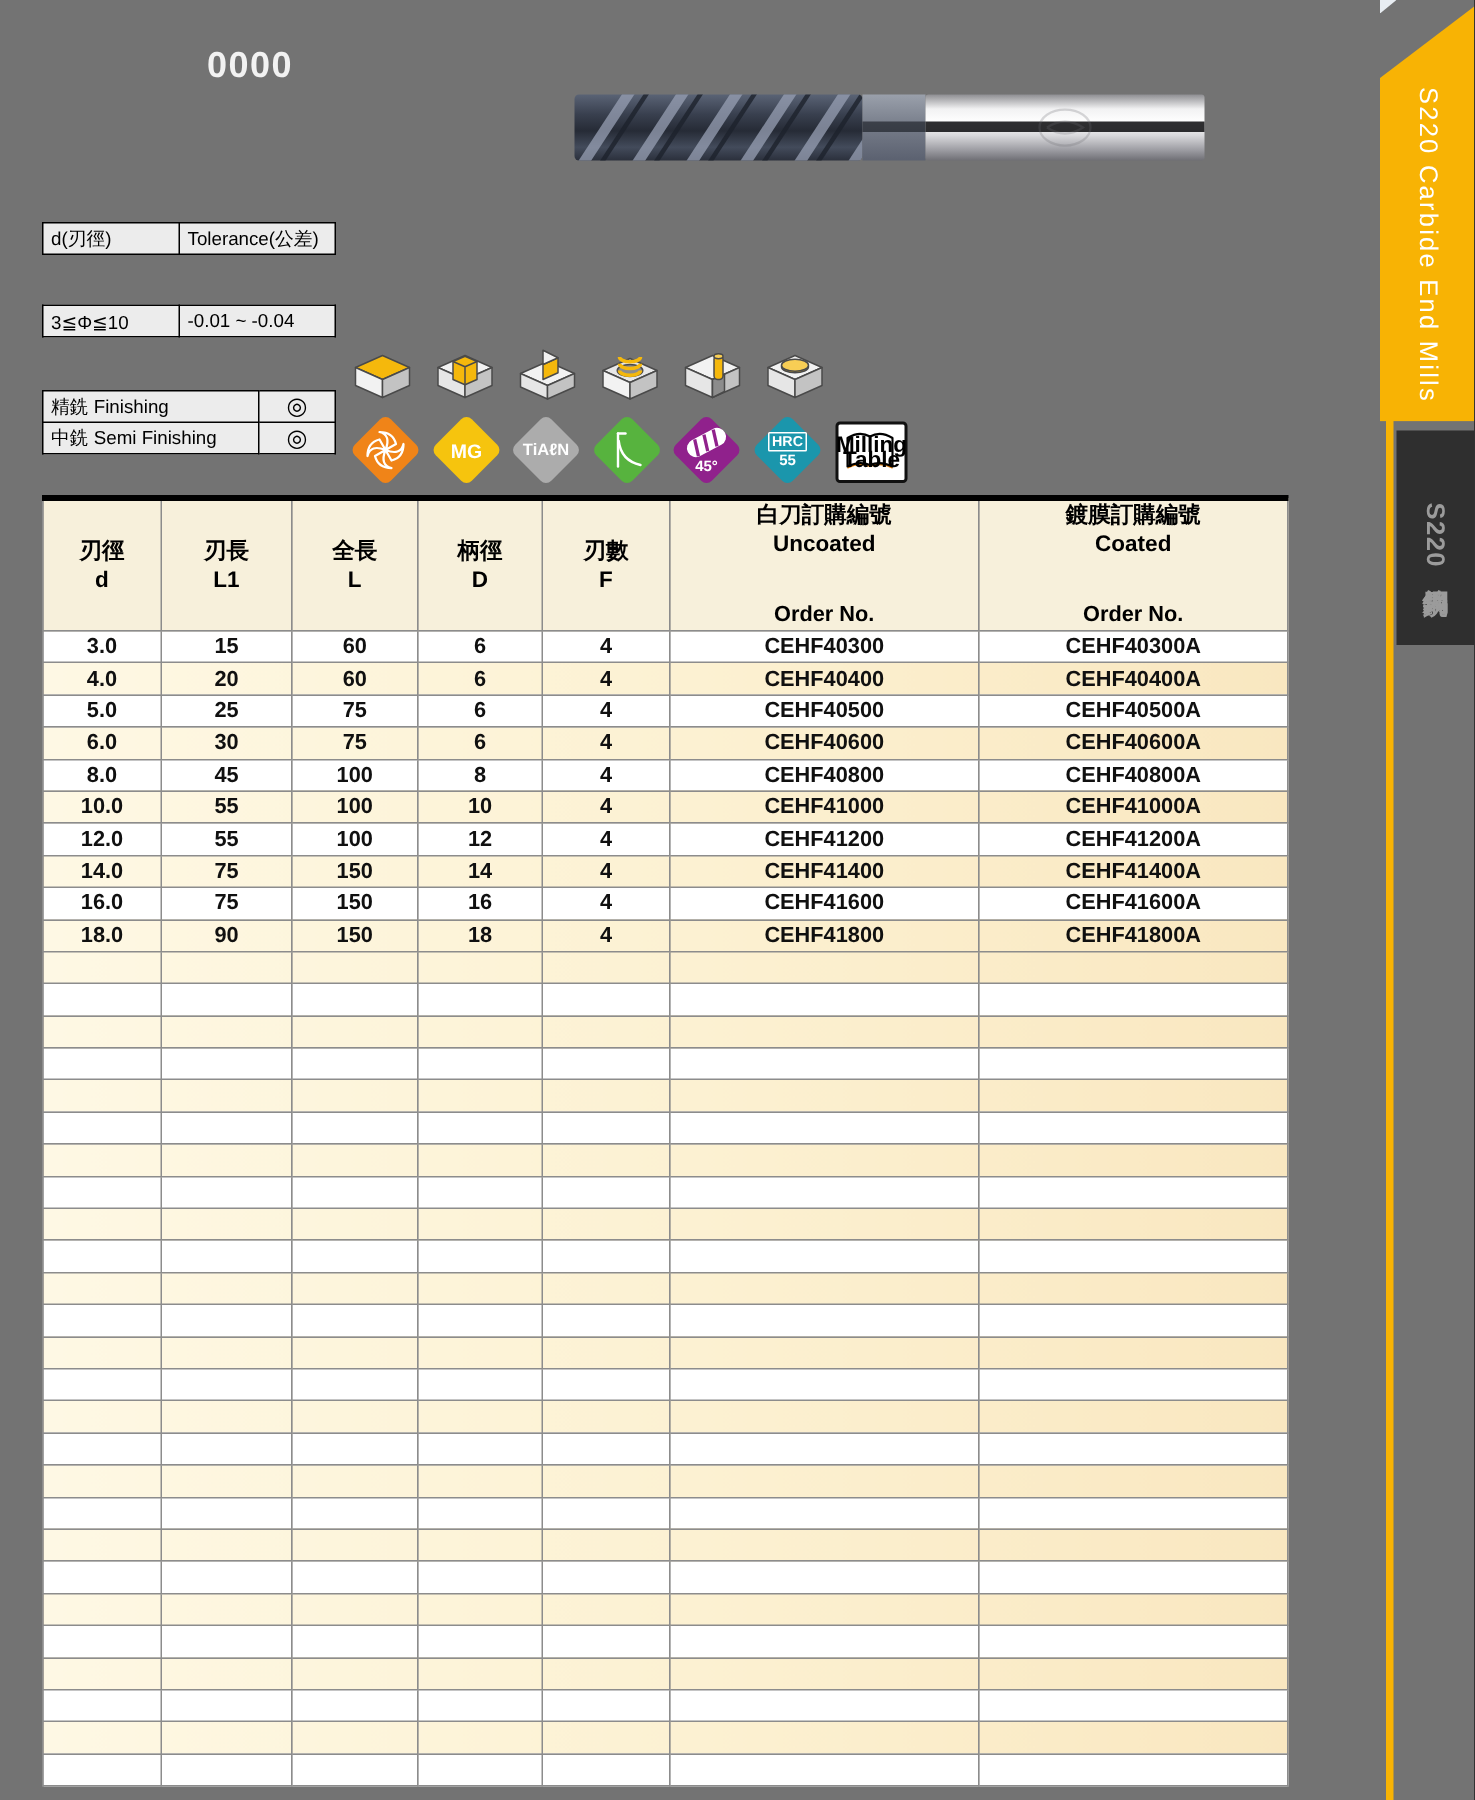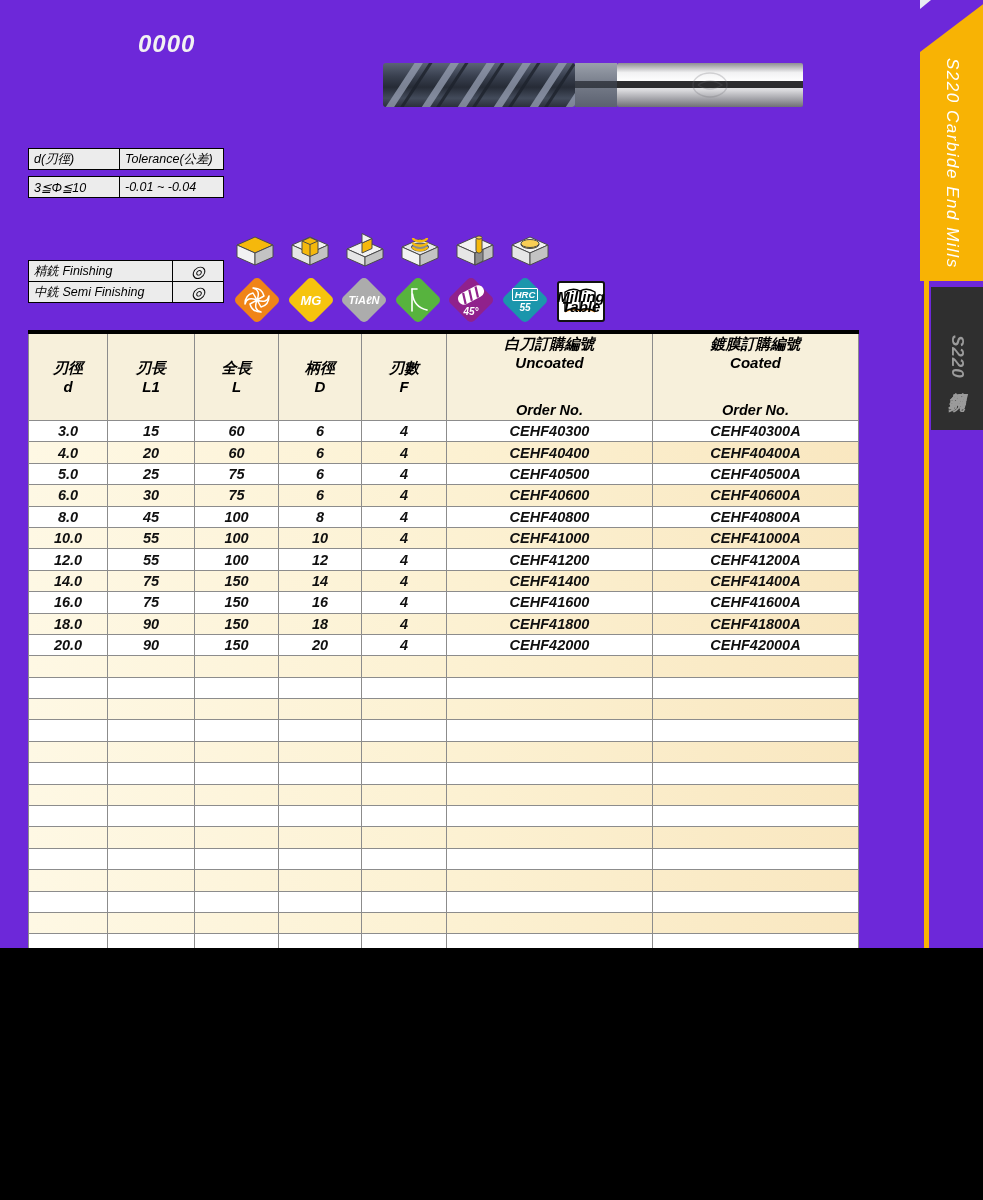--- a/index.html
+++ b/index.html
@@ -1,32 +1,32 @@
 <!DOCTYPE html>
 <html><head>
 <meta charset="utf-8">
 <style>
   html,body{margin:0;padding:0;background:#000;}
-  .page{position:relative;width:983px;height:948px;background:#6d28d9;overflow:hidden;
-        font-family:"Liberation Sans",sans-serif;font-style:italic;-webkit-font-smoothing:antialiased;}
+  .page{position:relative;width:983px;height:1200px;background:#737373;overflow:hidden;
+        font-family:"Liberation Sans",sans-serif;-webkit-font-smoothing:antialiased;}
 
   
   .page-title{position:absolute;left:138px;top:30px;color:#f2f2f2;font-size:24px;
               font-weight:bold;letter-spacing:1px;}
 
   
   .endmill{position:absolute;left:380px;top:58px;}
 
   
   .mini-table{position:absolute;border-collapse:collapse;background:#ECECEC;}
   .mini-table td{border:1px solid #000;background:#ECECEC;font-size:12.5px;color:#000;
                  height:20px;padding:0 5px;white-space:nowrap;}
   .mini-table td.c{text-align:left;}
   .tol-a{left:28px;top:148px;}
-  .tol-b{left:28px;top:176px;}
+  .tol-b{left:28px;top:203px;}
   .tol-a td:first-child,.tol-b td:first-child{width:80px;}
   .tol-a td:last-child,.tol-b td:last-child{width:93px;}
   .fin{left:28px;top:260px;}
   .fin td:first-child{width:133px;text-align:left;}
   .fin td:last-child{width:40px;text-align:center;font-size:16px;}
 
   
   .ops-row{position:absolute;left:232px;top:231px;display:flex;gap:9px;}
   .op-icon{width:46px;height:37px;}
 
@@ -423,29 +423,20 @@
         </tr>
         <tr class="alt">
           <td>18.0</td>
           <td>90</td>
           <td>150</td>
           <td>18</td>
           <td>4</td>
           <td>CEHF41800</td>
           <td>CEHF41800A</td>
         </tr>
-        <tr>
-          <td>20.0</td>
-          <td>90</td>
-          <td>150</td>
-          <td>20</td>
-          <td>4</td>
-          <td>CEHF42000</td>
-          <td>CEHF42000A</td>
-        </tr>
         <tr class="alt">
           <td>&nbsp;</td>
           <td>&nbsp;</td>
           <td>&nbsp;</td>
           <td>&nbsp;</td>
           <td>&nbsp;</td>
           <td>&nbsp;</td>
           <td>&nbsp;</td>
         </tr>
         <tr>

